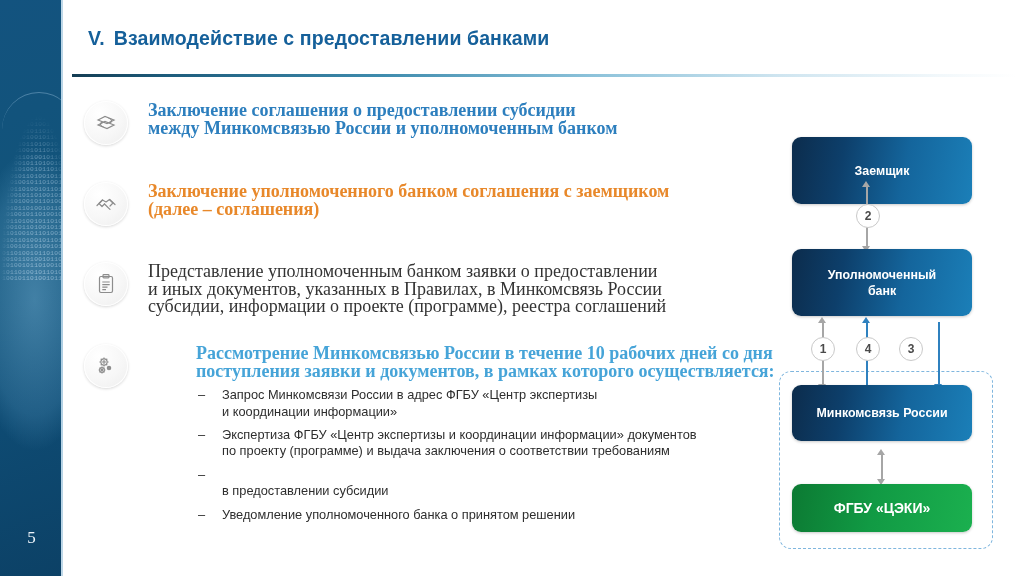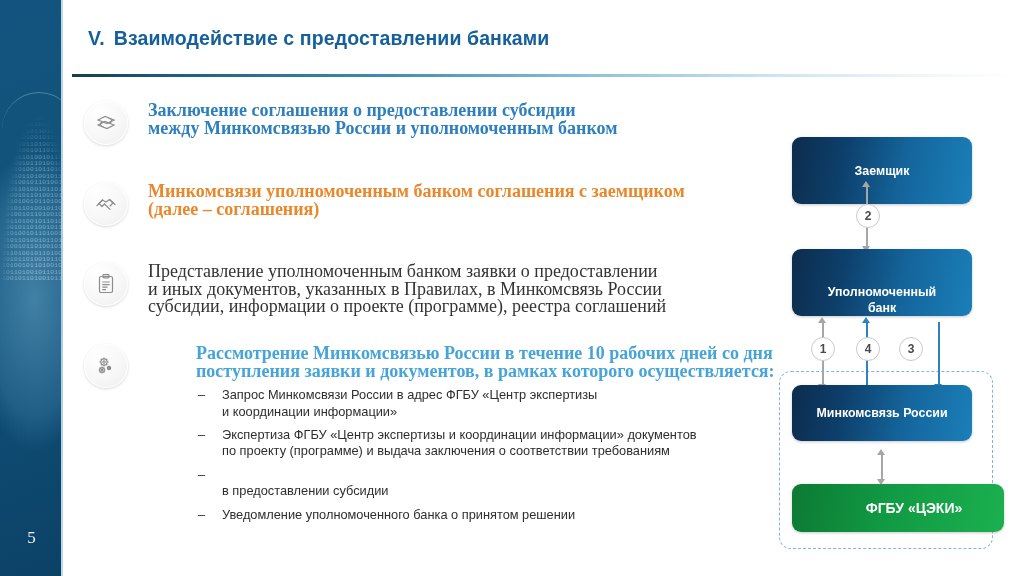--- a/index.html
+++ b/index.html
@@ -233,21 +233,21 @@
   <div class="block" style="left:84px; top:182px; width:660px;">
     <div class="icon-badge">
       <svg width="24" height="24" viewBox="0 0 24 24" fill="none" stroke="#8d8d8d" stroke-width="1.2" stroke-linejoin="round" stroke-linecap="round">
         <path d="M3 13.5 L8.5 8 L12 10 L15.5 7.5 L21 12.5"></path>
         <path d="M8.5 8 L5 11.5 L8 14.5 L10.5 12"></path>
         <path d="M10.5 12 L13.5 15 M12.2 13.6 L14.6 16.2 M13.9 15.3 L16 17.4"></path>
         <path d="M15.5 7.5 L19 11 L16 14"></path>
       </svg>
     </div>
     <div class="block-text">
-      <div class="block-title t-orange">Минкомсвязи уполномоченным банком соглашения с заемщиком</div>
+      <div class="block-title t-orange">Заключение уполномоченного банком соглашения с заемщиком</div>
       <div class="block-title t-orange">(далее – соглашения)</div>
     </div>
   </div>
 
   <div class="block" style="left:84px; top:262px; width:680px;">
     <div class="icon-badge">
       <svg width="24" height="24" viewBox="0 0 24 24" fill="none" stroke="#8d8d8d" stroke-width="1.2" stroke-linejoin="round">
         <rect x="5.5" y="4.5" width="13" height="16" rx="1.4"></rect>
         <rect x="9" y="2.6" width="6" height="3.2" rx="0.8"></rect>
         <path d="M8.3 10 H15.7 M8.3 12.6 H15.7 M8.3 15.2 H13.5 M8.3 17.6 H12"></path>
@@ -312,21 +312,21 @@
 
   <div class="conn" style="left:866px; top:186px; height:61px;">
     <div class="line gray-ln"></div>
     <div class="ahead up c-gray"></div>
     <div class="ahead down c-gray"></div>
   </div>
   <div class="step-circle" style="left:856px; top:204px;">
     <span>2</span>
   </div>
 
-  <div class="node node-blue" style="left:792px; top:249px; width:180px; height:67px;align-items:flex-end;">
+  <div class="node node-blue" style="left:792px; top:249px; width:180px; height:67px;">
     <span>
       <span>Уполномоченный</span><br>
       <span>банк</span>
     </span>
   </div>
 
   <div class="conn" style="left:822px; top:322px; height:63px;">
     <div class="line gray-ln"></div>
     <div class="ahead up c-gray"></div>
     <div class="ahead down c-gray"></div>
@@ -354,16 +354,16 @@
   <div class="node node-blue" style="left:792px; top:385px; width:180px; height:56px;">
     <span>Минкомсвязь России</span>
   </div>
 
   <div class="conn" style="left:881px; top:454px; height:26px;">
     <div class="line gray-ln"></div>
     <div class="ahead up c-gray"></div>
     <div class="ahead down c-gray"></div>
   </div>
 
-  <div class="node node-green" style="left:792px; top:484px; width:180px; height:48px;padding-left:32px;">
+  <div class="node node-green" style="left:792px; top:484px; width:180px; height:48px;">
     <span>ФГБУ «ЦЭКИ»</span>
   </div>
 </div>
 
 </body></html>

